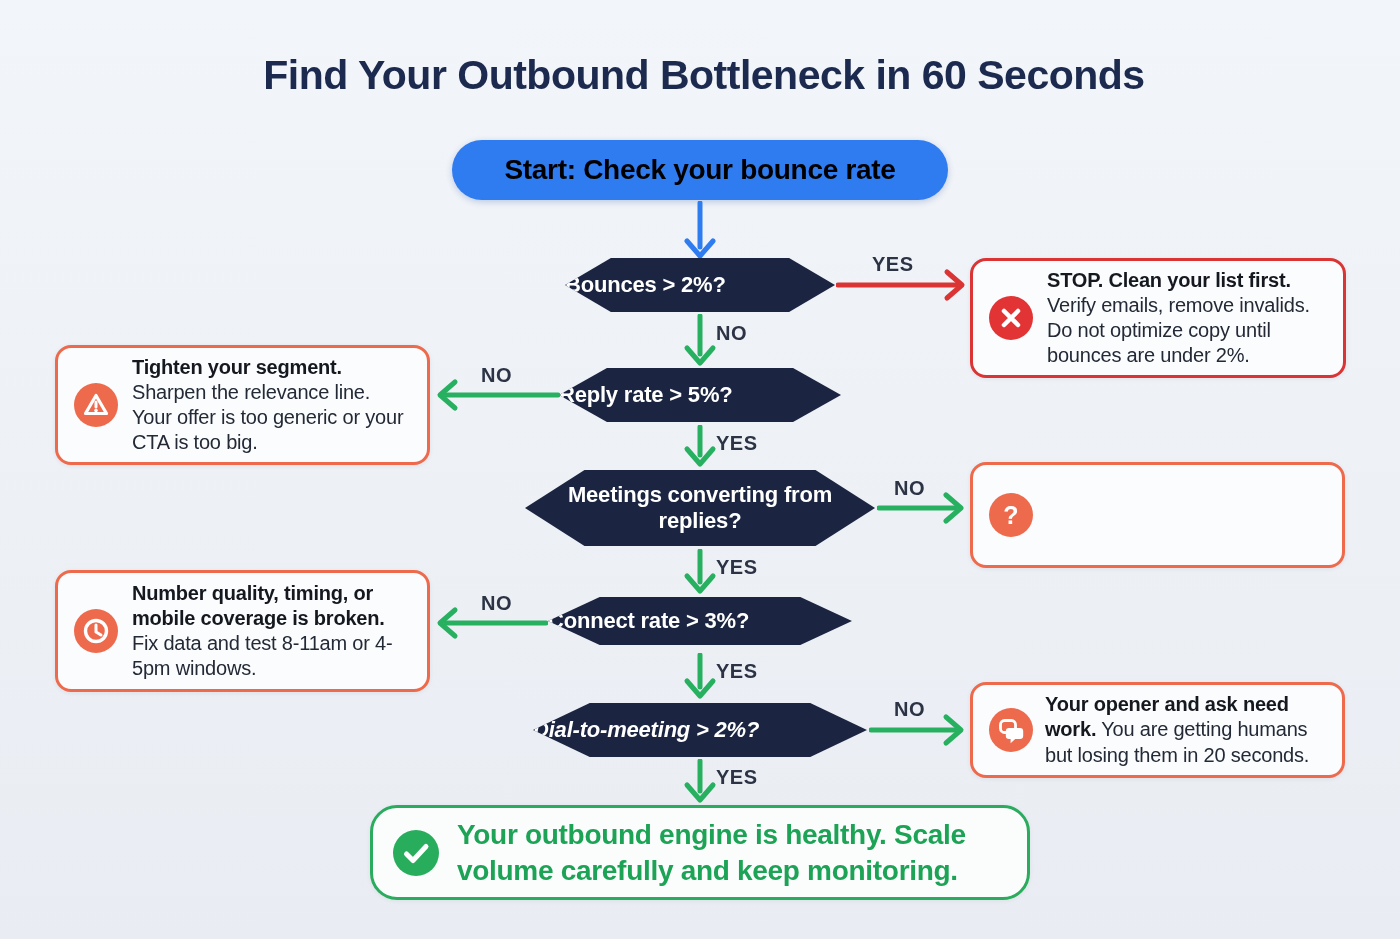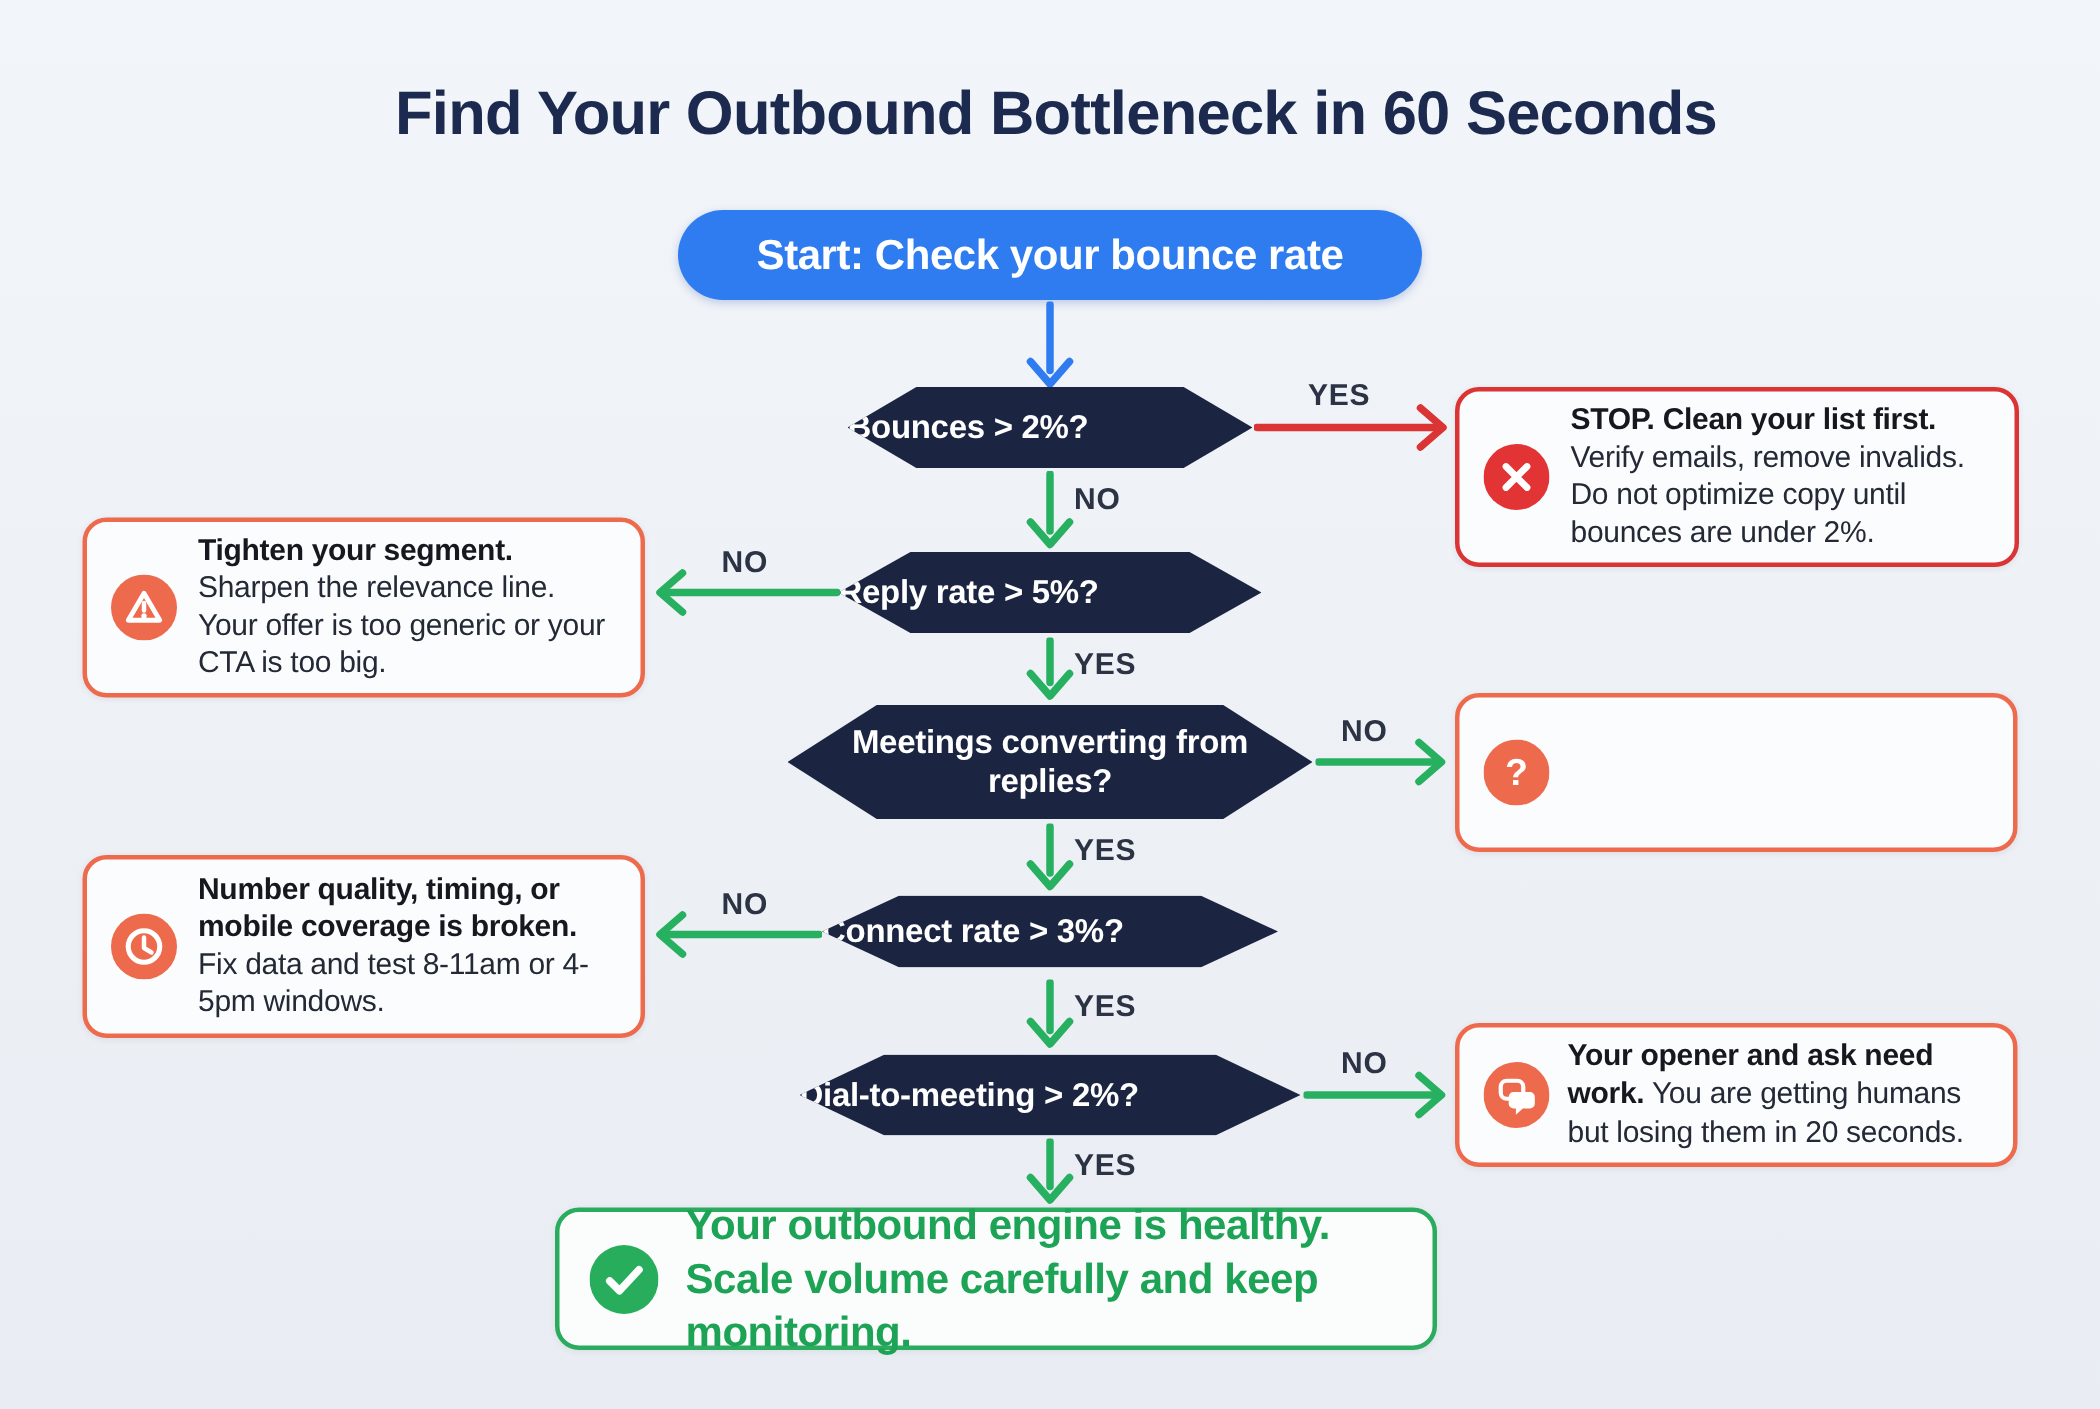--- a/index.html
+++ b/index.html
@@ -11,49 +11,49 @@
   .page-title{
     position:absolute;left:0;top:48px;width:100%;margin:4px;
     text-align:center;font-size:41px;font-weight:bold;color:#1b2a4e;
     letter-spacing:-0.5px;
   }
   .start-pill{
     position:absolute;left:452px;top:140px;width:496px;height:60px;
     background:#2e7cf0;border-radius:32px;display:flex;align-items:center;justify-content:center;
     box-shadow:0 2px 6px rgba(30,80,180,.25);
   }
-  .start-pill span{color:#ffffff;font-size:28px;font-weight:bold;letter-spacing:-0.3px;}
+  .start-pill span{color:#000000;font-size:28px;font-weight:bold;letter-spacing:-0.3px;}
   .hex{
     position:absolute;background:#1b2541;color:#fff;display:flex;align-items:center;justify-content:flex-start;
     clip-path:polygon(17% 0%,83% 0%,100% 50%,83% 100%,17% 100%,0% 50%);
     text-align:center;font-weight:bold;font-size:22px;line-height:1.18;letter-spacing:-0.2px;
   }
   .hex-1{left:565px;top:258px;width:270px;height:54px;}
   .hex-2{left:559px;top:368px;width:282px;height:54px;}
   .hex-3{left:525px;top:470px;width:350px;height:76px;padding:0 40px;box-sizing:border-box;}
   .hex-4{left:548px;top:597px;width:304px;height:48px;}
-  .hex-5{left:533px;top:703px;width:334px;height:54px;}
+  .hex-5{left:533px;top:703px;width:334px;height:54px;font-style:italic;}
   .edge-label{
     position:absolute;font-size:20px;font-weight:bold;color:#2b3344;letter-spacing:.5px;
   }
   .arrow{position:absolute;}
   .callout{
     position:absolute;background:#fbfcfe;border-radius:16px;
     display:flex;align-items:center;gap:14px;padding:12px 16px 12px 16px;box-sizing:border-box;
     box-shadow:0 1px 4px rgba(40,50,80,.08);
   }
   .callout--red{border:3.5px solid #da3434;margin-top:28px;}
   .callout--orange{border:3.5px solid #ee6a4c;}
   .callout .icon{flex:0 0 auto;width:44px;height:44px;}
   .callout p{margin:0;font-size:20px;line-height:1.26;color:#232a36;letter-spacing:-0.2px;}
   .callout .c-title{font-weight:bold;color:#15191f;}
   .callout--block .c-title{display:block;}
   .result-box{
-    position:absolute;left:370px;top:805px;width:588px;height:95px;
-    background:#fbfdfc;border:3.5px solid #2aab5e;border-radius:16px;
+    position:absolute;left:370px;top:805px;width:660px;height:95px;
+    background:#fbfdfc;border:3.5px solid #2aab5e;border-radius:27px;
     display:flex;align-items:center;gap:18px;padding:0 20px 0 20px;box-sizing:border-box;
     box-shadow:0 1px 4px rgba(40,80,50,.08);
   }
   .result-box .icon{flex:0 0 auto;width:46px;height:46px;}
   .result-box p{margin:0;font-size:28px;font-weight:bold;color:#1ca355;line-height:1.28;letter-spacing:-0.3px;}
 </style>
 </head>
 <body>
 
 <div class="canvas">

